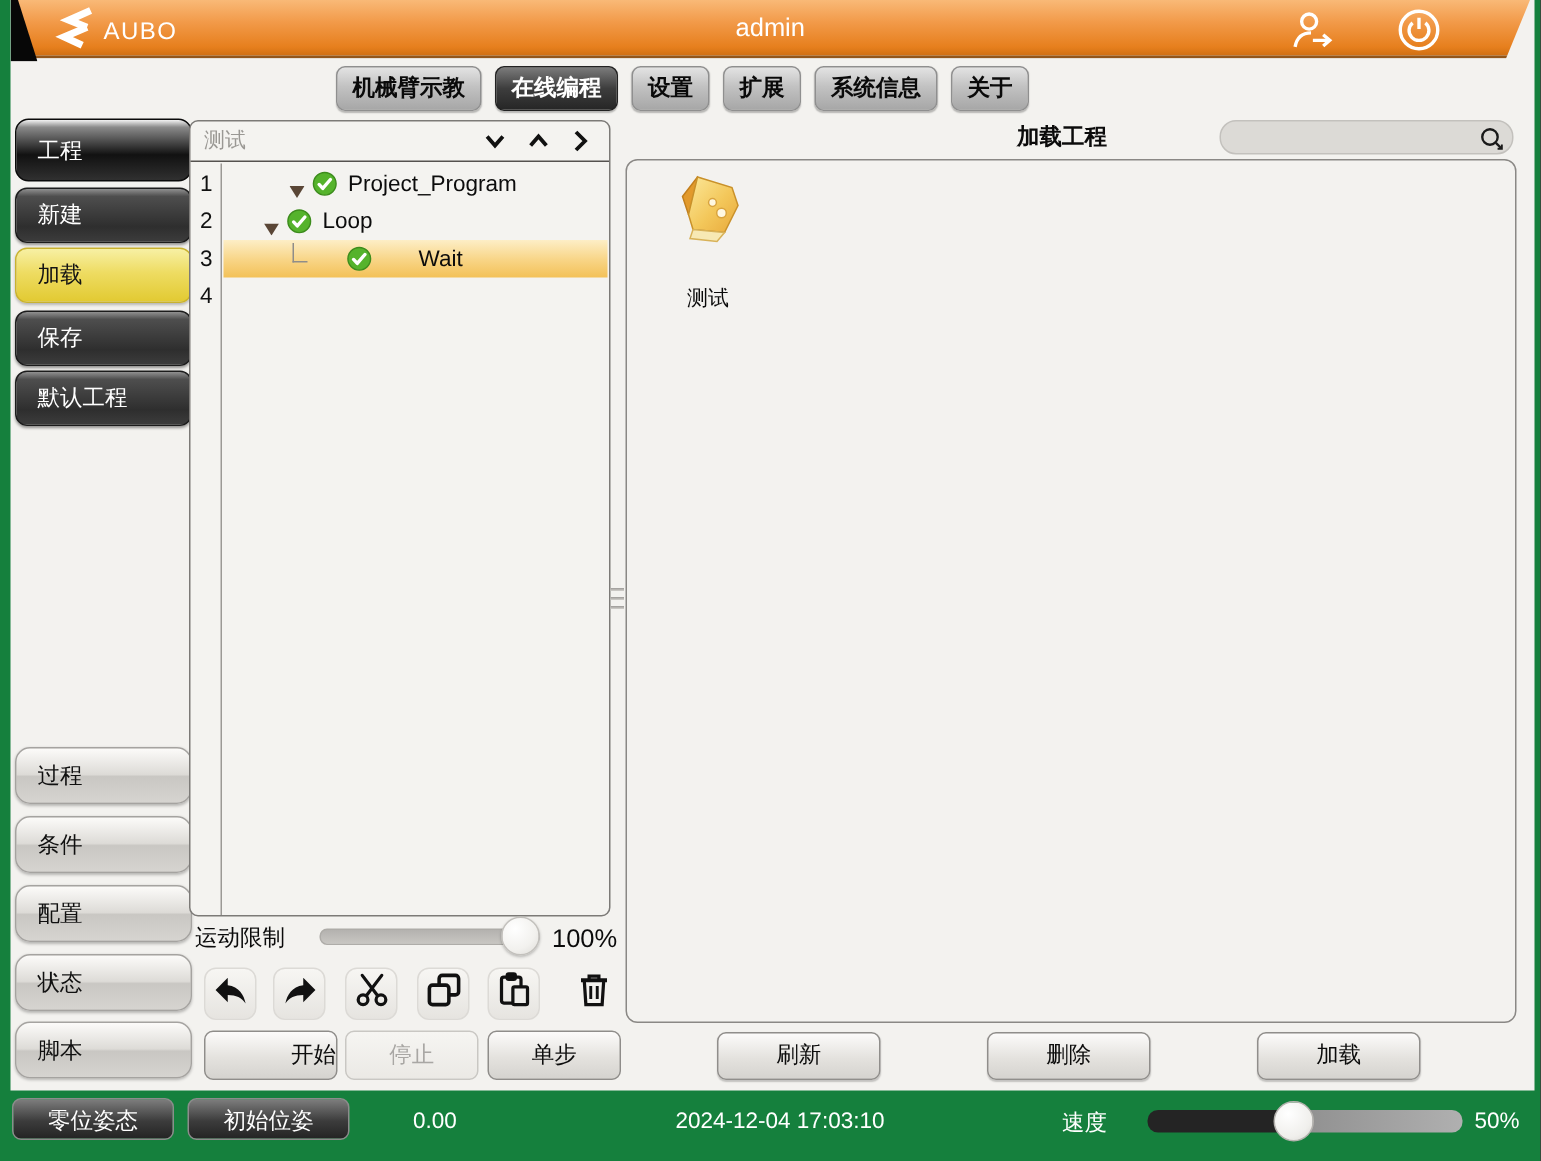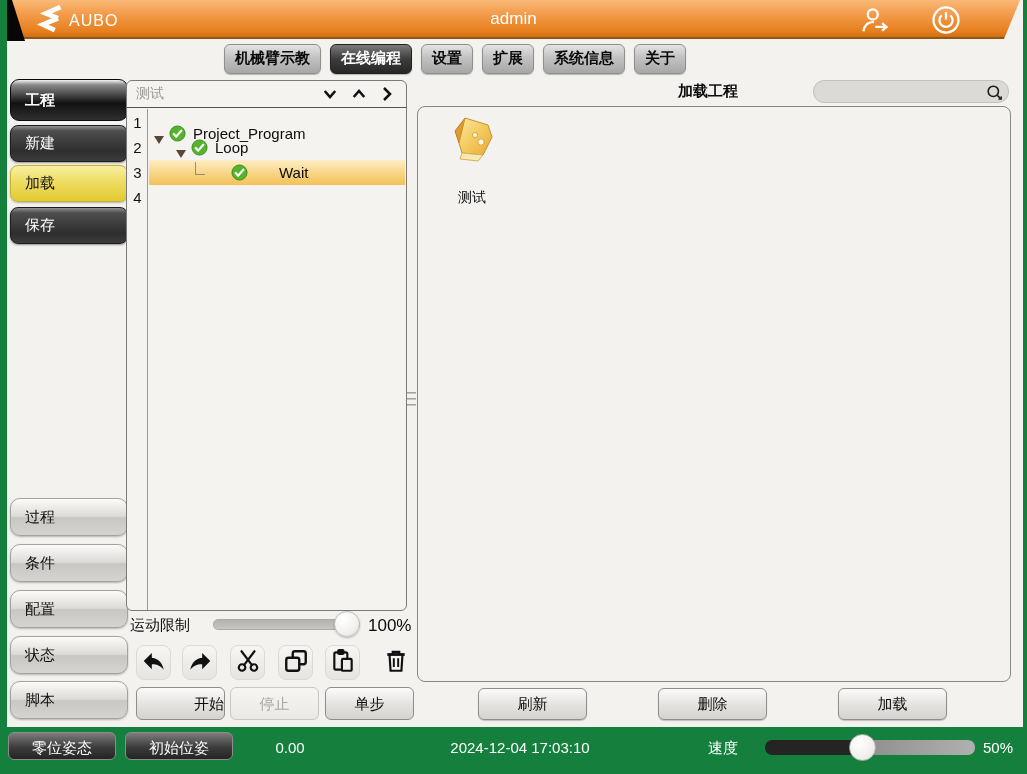--- a/index.html
+++ b/index.html
@@ -32,21 +32,21 @@
     color:#fff; border-color:#222; }
 
   
   .side-btn { position:absolute; left:3px; width:118px; border-radius:8px; font-size:15px;
     display:flex; align-items:center; padding-left:14px; }
   .side-dark { height:37px; color:#fff;
     background:linear-gradient(180deg,#909090 0%,#4e4e4e 14%,#2e2e2e 72%,#3c3c3c 100%);
     border:1px solid #1c1c1c; box-shadow:0 1px 2px rgba(0,0,0,.4); }
   .side-darker { height:42px; color:#fff; border-radius:9px;
     background:linear-gradient(180deg,#f2f2f2 0%,#8a8a8a 12%,#111 58%,#303030 100%);
-    border:1px solid #0a0a0a;font-weight:bold; }
+    border:1px solid #0a0a0a; }
   .side-yellow { height:37px; color:#141414;
     background:linear-gradient(180deg,#f7f0a4 0%,#eedc62 45%,#e2ca32 100%);
     border:1px solid #c9b22e; box-shadow:0 1px 2px rgba(0,0,0,.25); }
   .side-light { height:38px; color:#101010; border-radius:10px;
     background:linear-gradient(180deg,#fcfbf9 0%,#dddbd7 48%,#c9c7c3 52%,#d6d4d0 100%);
     border:1px solid #a5a3a0; box-shadow:0 1px 2px rgba(0,0,0,.25); }
 
   
   .tree-panel { position:absolute; left:126px; top:80px; width:281px; height:531px;
     border:1px solid #7c7a77; border-radius:6px; background:#f4f3f0; }
@@ -162,20 +162,21 @@
     <div class="tab">设置</div>
     <div class="tab">扩展</div>
     <div class="tab">系统信息</div>
     <div class="tab">关于</div>
   </div>
 
   <div class="side-btn side-darker" style="left:10px; top:79px;">工程</div>
   <div class="side-btn side-dark" style="left:10px; top:125px;">新建</div>
   <div class="side-btn side-yellow" style="left:10px; top:165px;">加载</div>
   <div class="side-btn side-dark" style="left:10px; top:207px;">保存</div>
+  <div class="side-btn side-dark" style="left:10px; top:247px;">默认工程</div>
 
   <div class="side-btn side-light" style="left:10px; top:498px;">过程</div>
   <div class="side-btn side-light" style="left:10px; top:544px;">条件</div>
   <div class="side-btn side-light" style="left:10px; top:590px;">配置</div>
   <div class="side-btn side-light" style="left:10px; top:636px;">状态</div>
   <div class="side-btn side-light" style="left:10px; top:681px;">脚本</div>
 
   <div class="tree-panel">
     <div class="tree-head">
       <span class="tree-name">测试</span>
@@ -196,21 +197,21 @@
             </svg>
         </span>
       </span>
     </div>
     <div class="gutter"></div>
     <div class="lnum" style="top:29px;">1</div>
     <div class="lnum" style="top:54px;">2</div>
     <div class="lnum" style="top:79px;">3</div>
     <div class="lnum" style="top:104px;">4</div>
 
-    <div class="tree-row" style="top:40px;">
+    <div class="tree-row" style="top:29px;padding-left:39px;">
       <span class="expander" style="margin-left:5px;">
         <svg width="10" height="8" viewBox="0 0 10 8">
             <polygon points="0,0 10,0 5,8" fill="#5a4636"></polygon>
           </svg>
       </span>
       <span class="chk">
         <svg width="17" height="17" viewBox="0 0 18 18">
           <circle cx="9" cy="9" r="8" fill="#55b32c" stroke="#3d8c1d" stroke-width="1"></circle>
           <path d="M5 9.5l2.6 2.8L13 6" fill="none" stroke="#fff" stroke-width="2.4" stroke-linecap="round" stroke-linejoin="round"></path>
         </svg>

